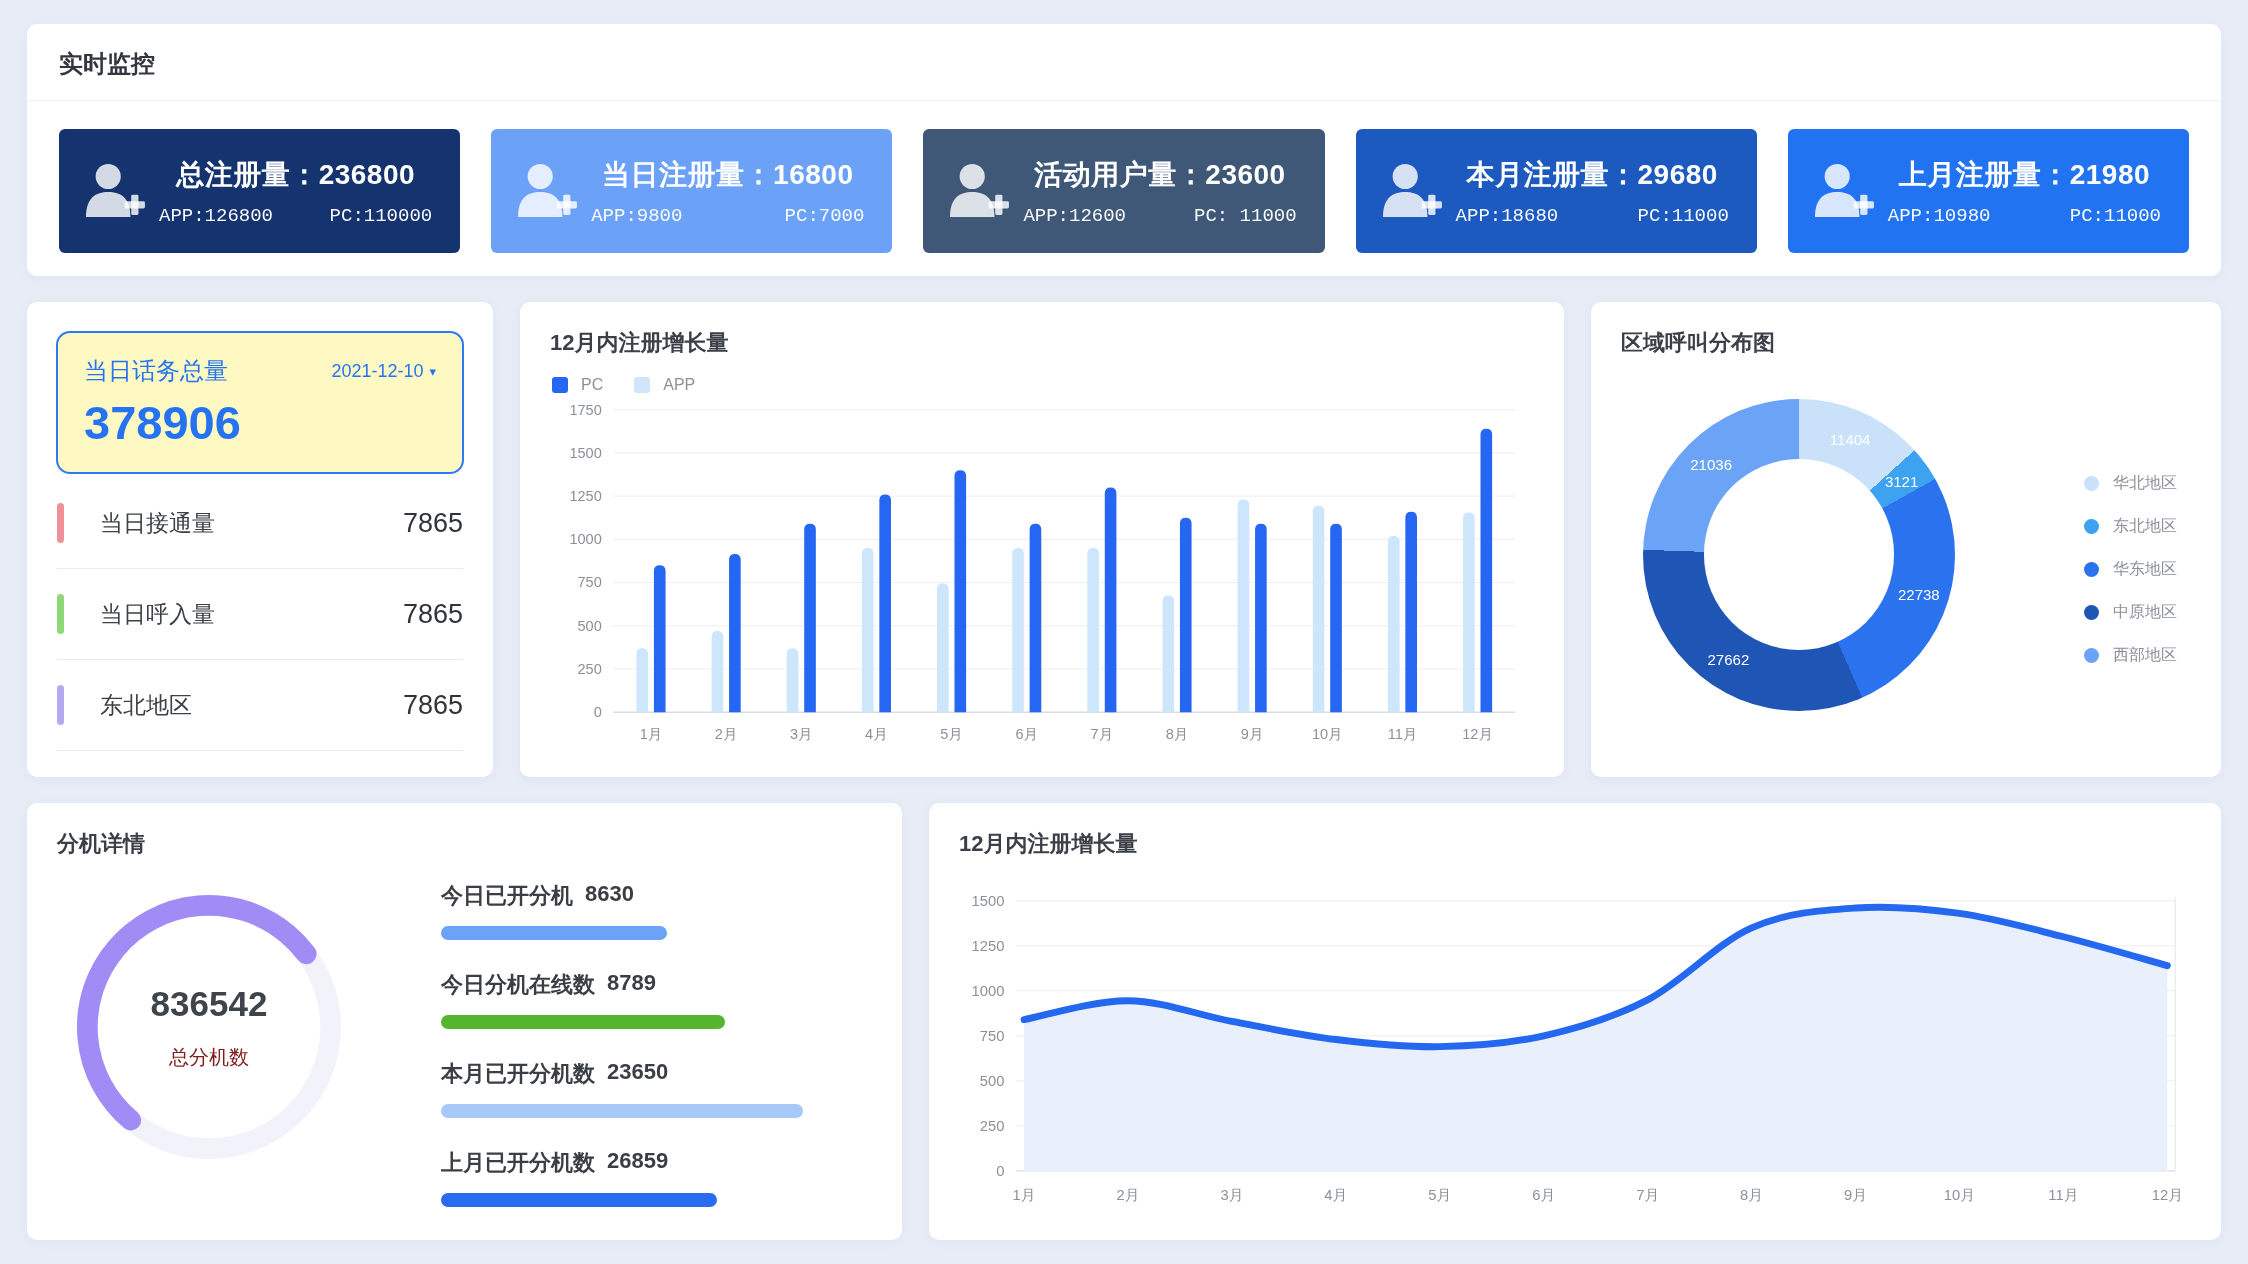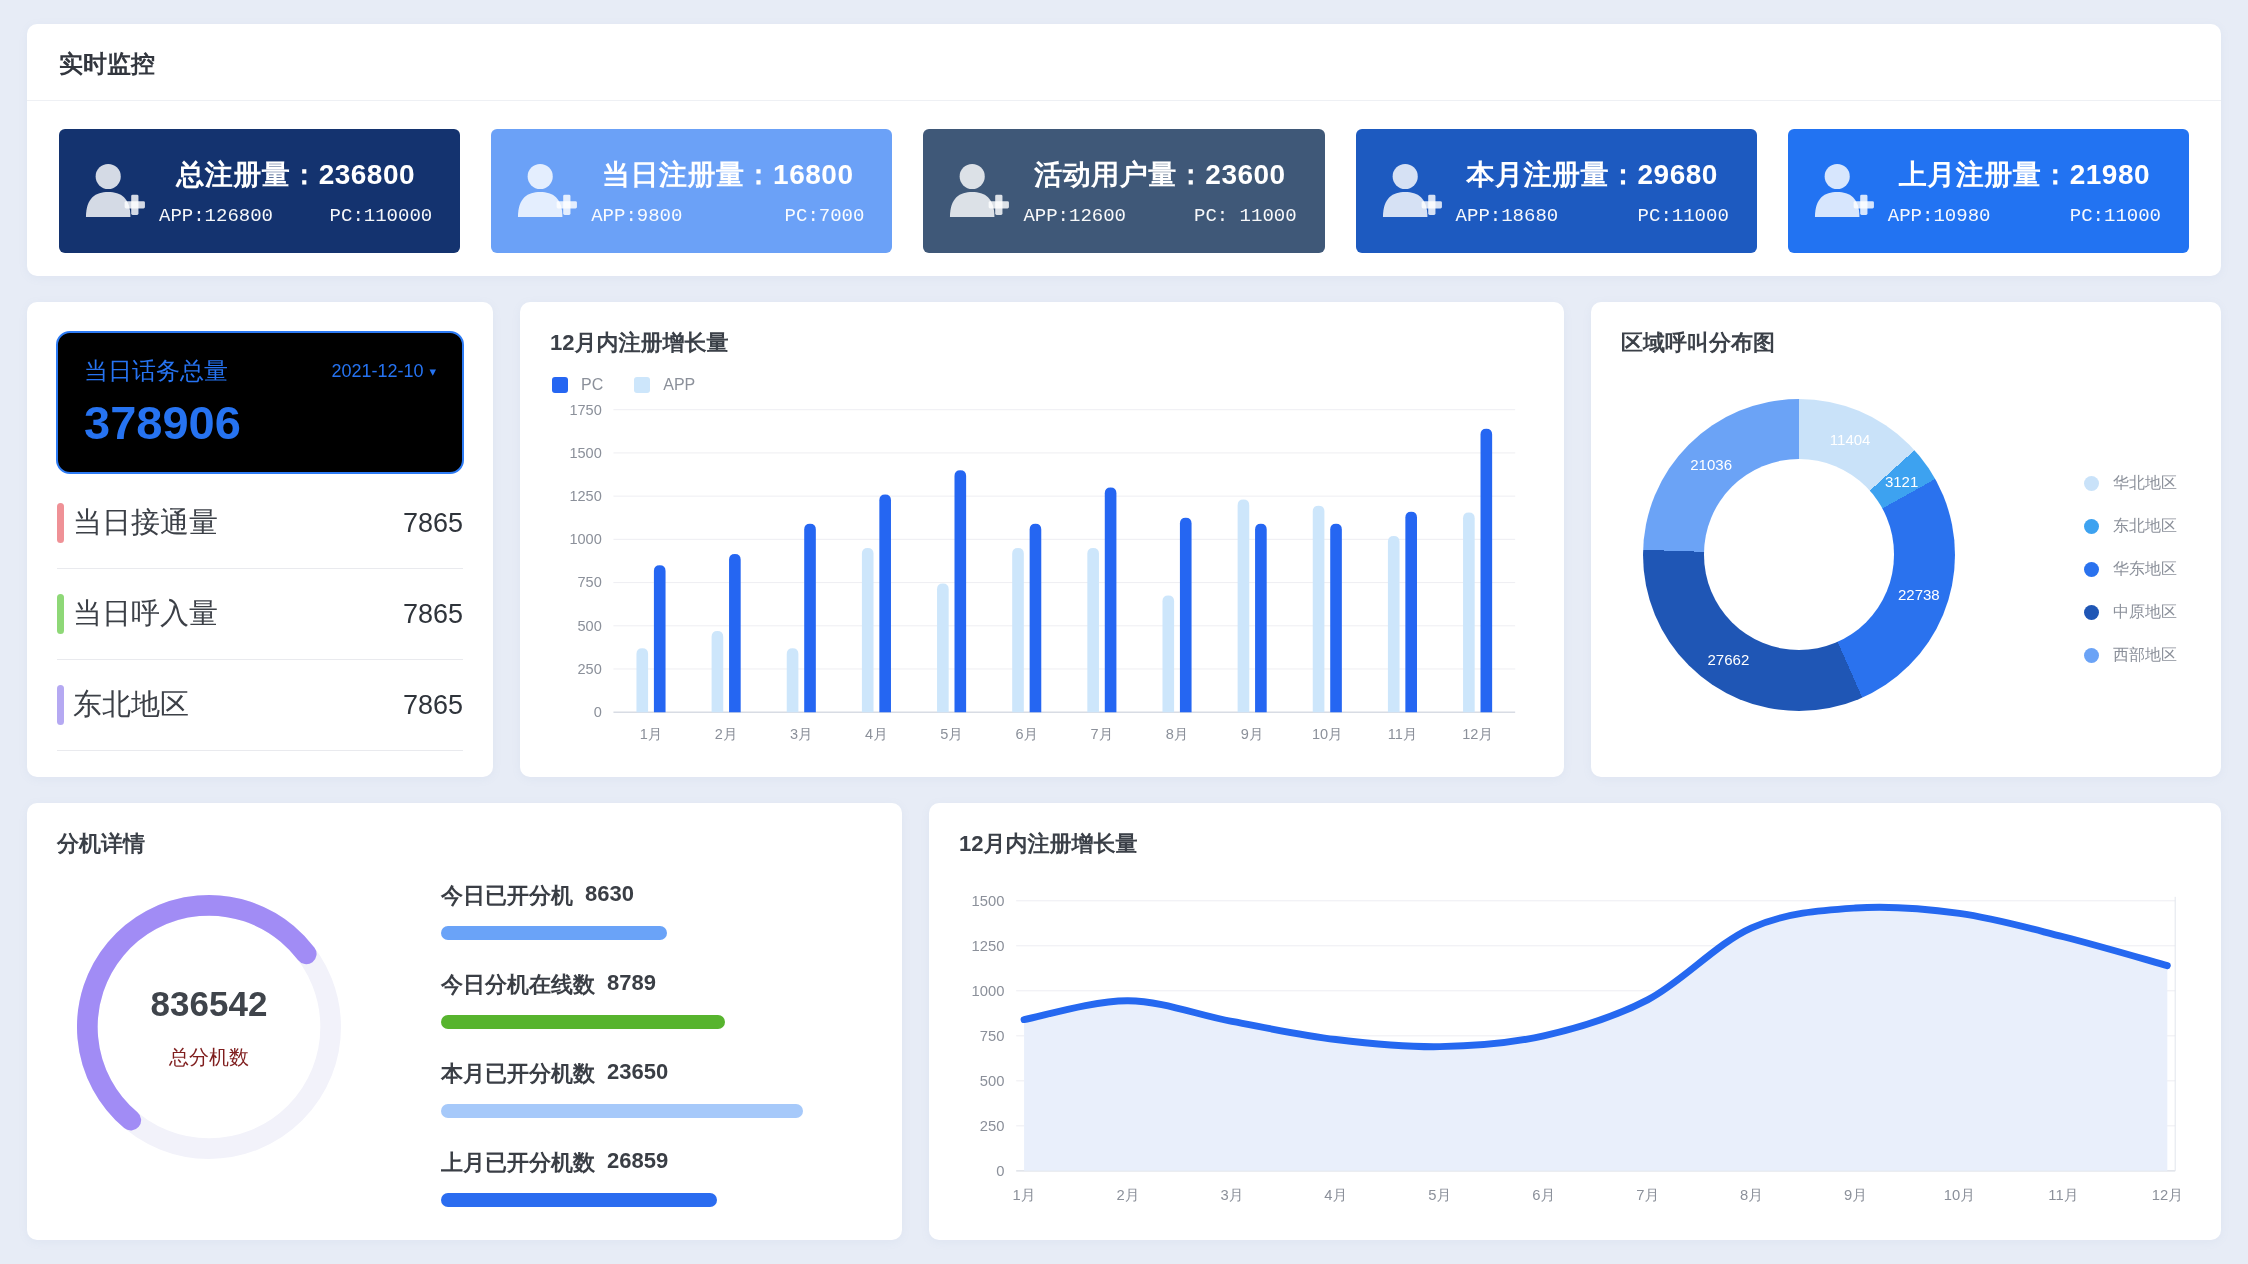--- a/index.html
+++ b/index.html
@@ -21,30 +21,30 @@
   .panel-head h1{margin:0;font-size:24px;font-weight:600;color:#32363e;}
   .cards{display:flex;gap:31px;padding:28px 32px 0;}
   .stat-card{flex:1;height:124px;border-radius:6px;display:flex;align-items:center;padding:0 24px;color:#fff;}
   .stat-icon{flex:0 0 auto;color:rgba(255,255,255,.82);display:flex;}
   .stat-text{flex:1;display:flex;flex-direction:column;gap:11px;margin-left:10px;min-width:0;}
   .stat-line1{font-size:28px;font-weight:700;text-align:center;white-space:nowrap;letter-spacing:.5px;}
   .stat-line2{display:flex;justify-content:space-between;font-size:19px;padding:0 4px;opacity:.96;font-family:Liberation Mono, monospace;}
 
   
   .call-panel{width:466px;flex:0 0 auto;}
-  .highlight{margin:29px 29px 0;padding:22px 26px 26px;background:#000000;border:2px solid #2d7bf4;border-radius:14px;}
+  .highlight{margin:29px 29px 0;padding:22px 26px 26px;background:#fef9c3;border:2px solid #2d7bf4;border-radius:14px;}
   .hl-top{display:flex;justify-content:space-between;align-items:center;}
   .hl-title{font-size:24px;font-weight:500;color:#2673f1;}
   .hl-date{font-size:18px;color:#2673f1;cursor:pointer;display:flex;align-items:center;gap:6px;}
   .hl-date .caret{font-size:13px;}
   .hl-num{font-size:47px;font-weight:700;color:#2673f1;margin-top:12px;line-height:1;}
   .call-rows{margin:4px 30px 0;}
   .call-row{display:flex;align-items:center;height:90px;border-bottom:1px solid #e9eaee;}
   .side-bar{width:7px;height:40px;border-radius:4px;flex:0 0 auto;}
-  .row-label{margin-left:9px;font-size:29px;color:#3c4047;}
+  .row-label{margin-left:36px;font-size:23px;color:#3c4047;}
   .row-value{margin-left:auto;font-size:27px;font-weight:500;color:#2f343b;}
 
   
   .bar-panel{flex:1;min-width:0;padding:26px 30px;display:flex;flex-direction:column;}
   .card-title{margin:0;font-size:22px;font-weight:600;color:#3b4048;}
   .legend{display:flex;gap:31px;align-items:center;margin:18px 0 2px 2px;}
   .legend-item{display:flex;align-items:center;font-size:16px;color:#8b909a;cursor:pointer;}
   .sw{width:16px;height:16px;border-radius:3px;display:inline-block;margin-right:13px;}
   .bar-panel svg{width:100%;display:block;margin-top:4px;}
   svg text.tick{font-size:15px;fill:#8b909a;font-family:"Liberation Sans","DejaVu Sans",sans-serif;}

